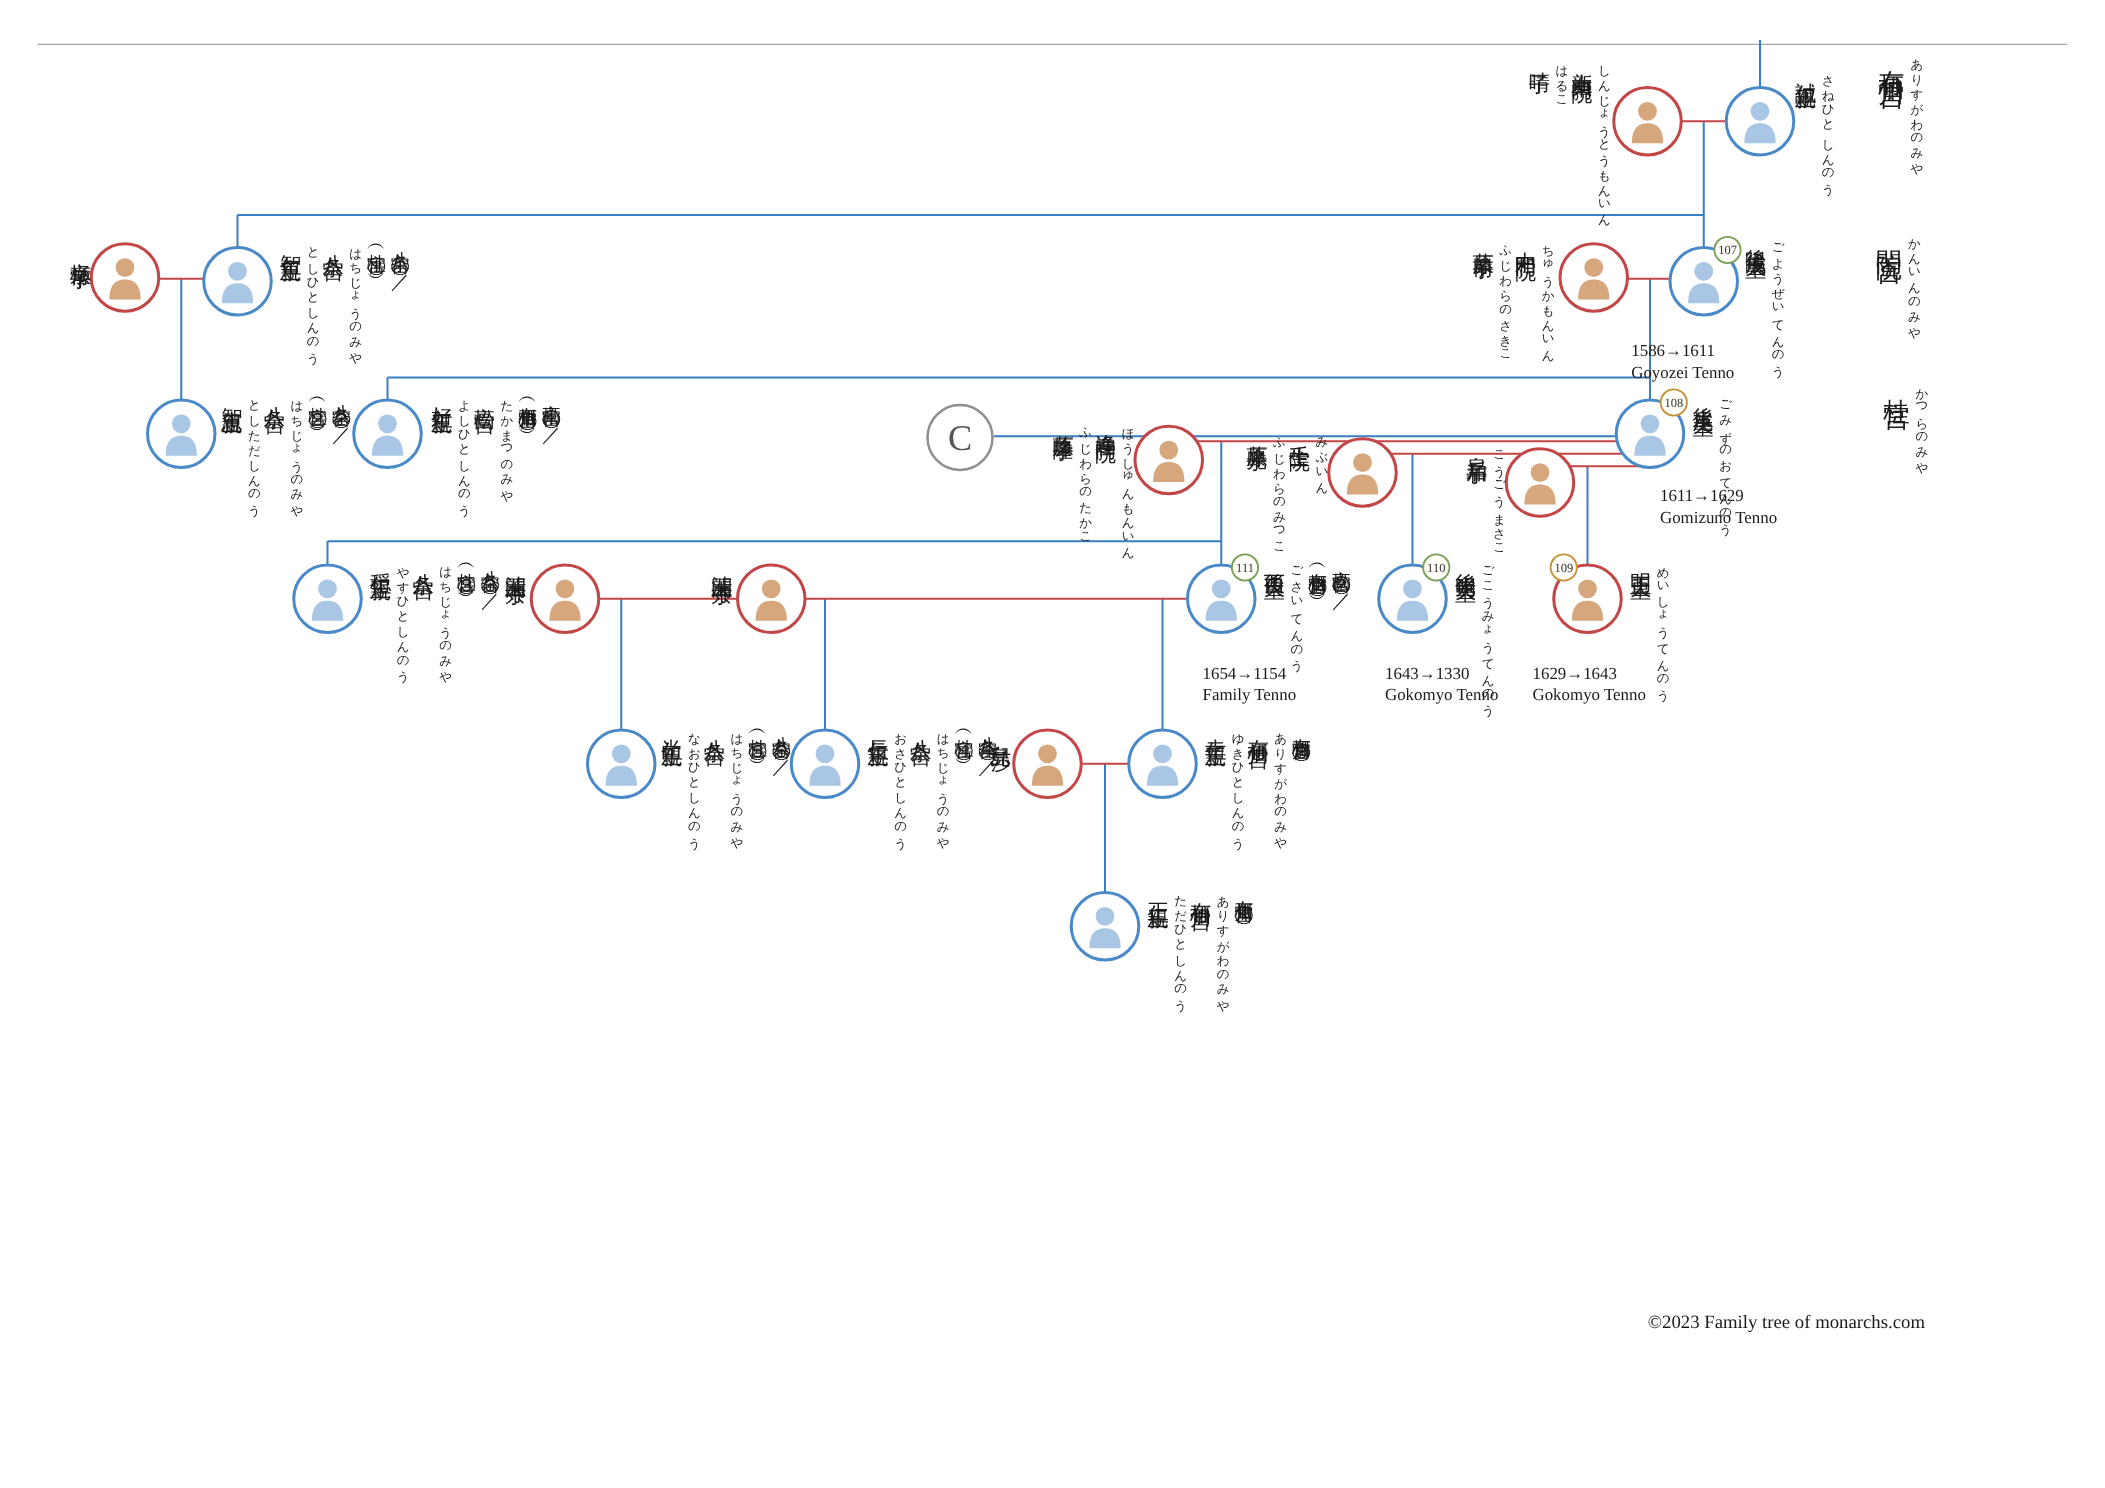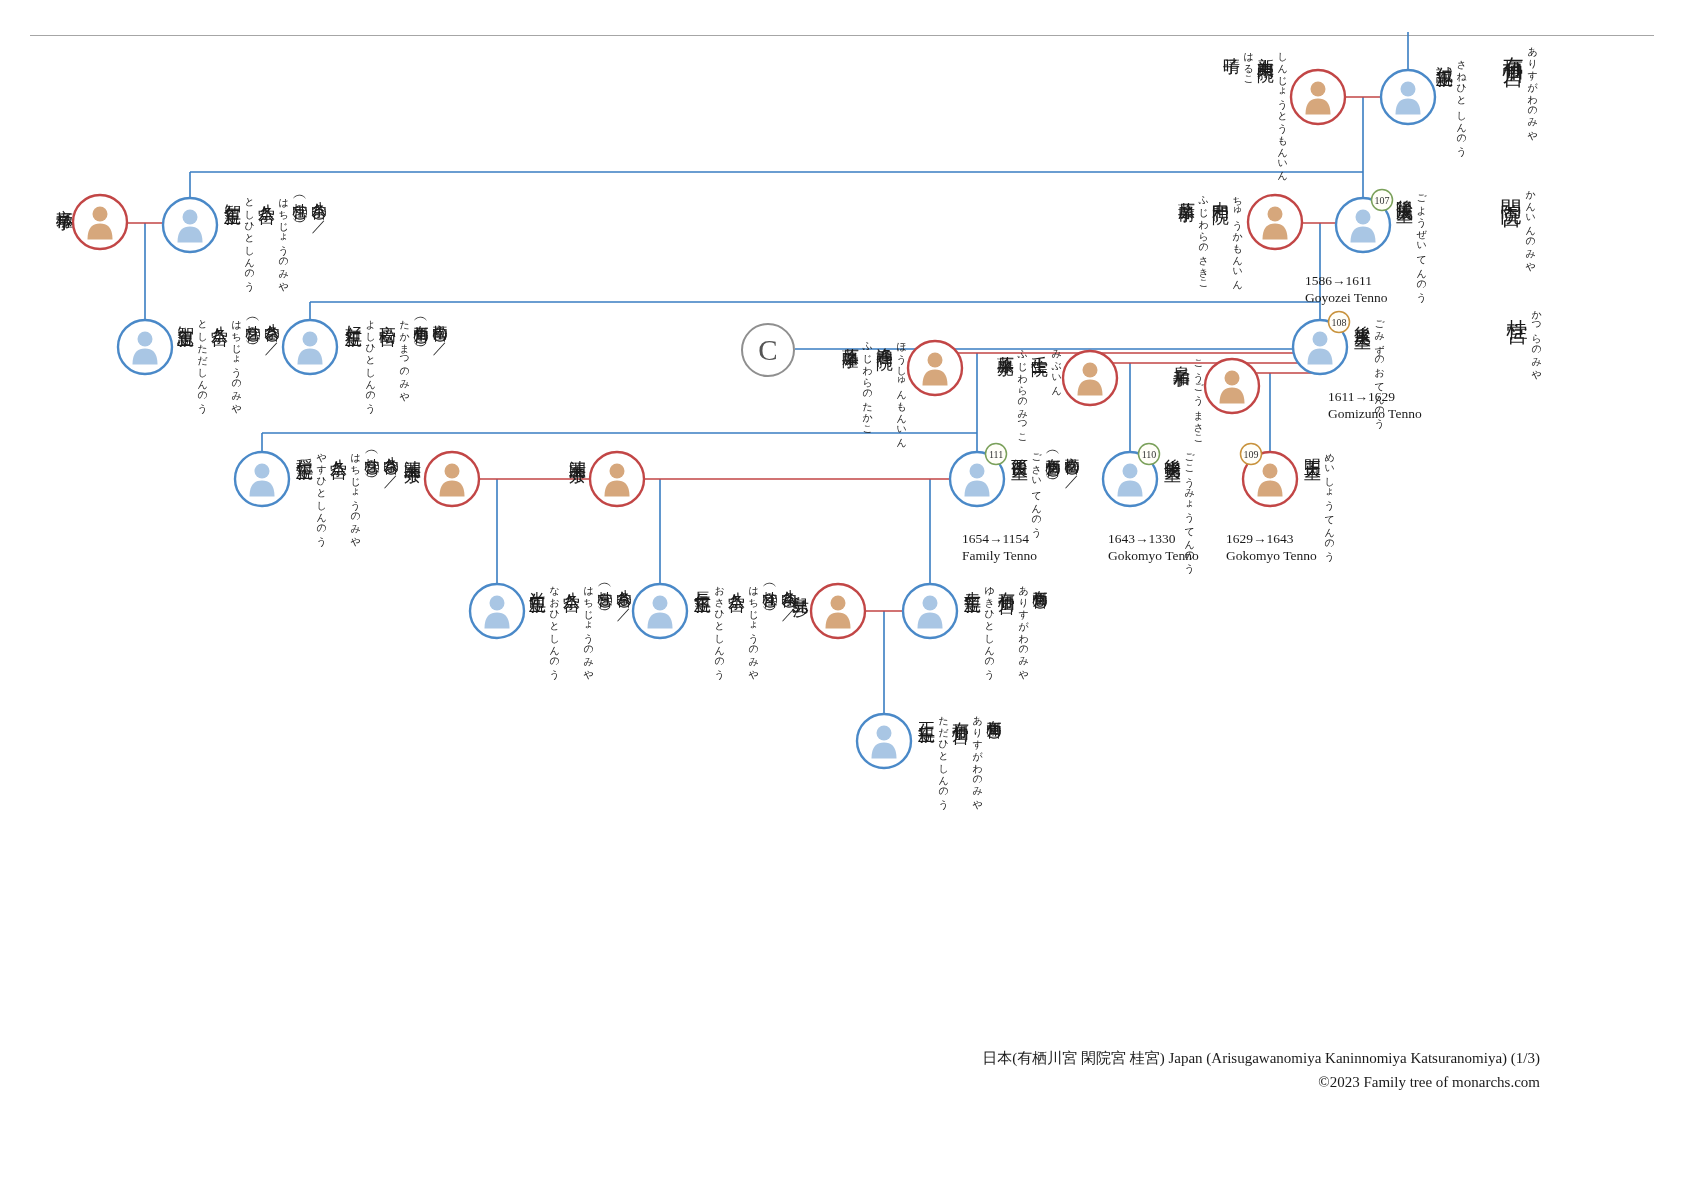--- a/index.html
+++ b/index.html
@@ -260,17 +260,16 @@
   <div class="reign" style="left:1108px;top:530px">
     <span>1643→1330</span>
     <span>Gokomyo Tenno</span>
   </div>
   <div class="reign" style="left:1226px;top:530px">
     <span>1629→1643</span>
     <span>Gokomyo Tenno</span>
   </div>
 
   <div class="credits">
-    <span>日本(有栖川宮 閑院宮 桂宮) Japan (Arisugawanomiya Kaninnomiya Katsuranomiya) (1/3)</span>
     <span>©2023 Family tree of monarchs.com</span>
   </div>
 
 </div>
 
 </body></html>

